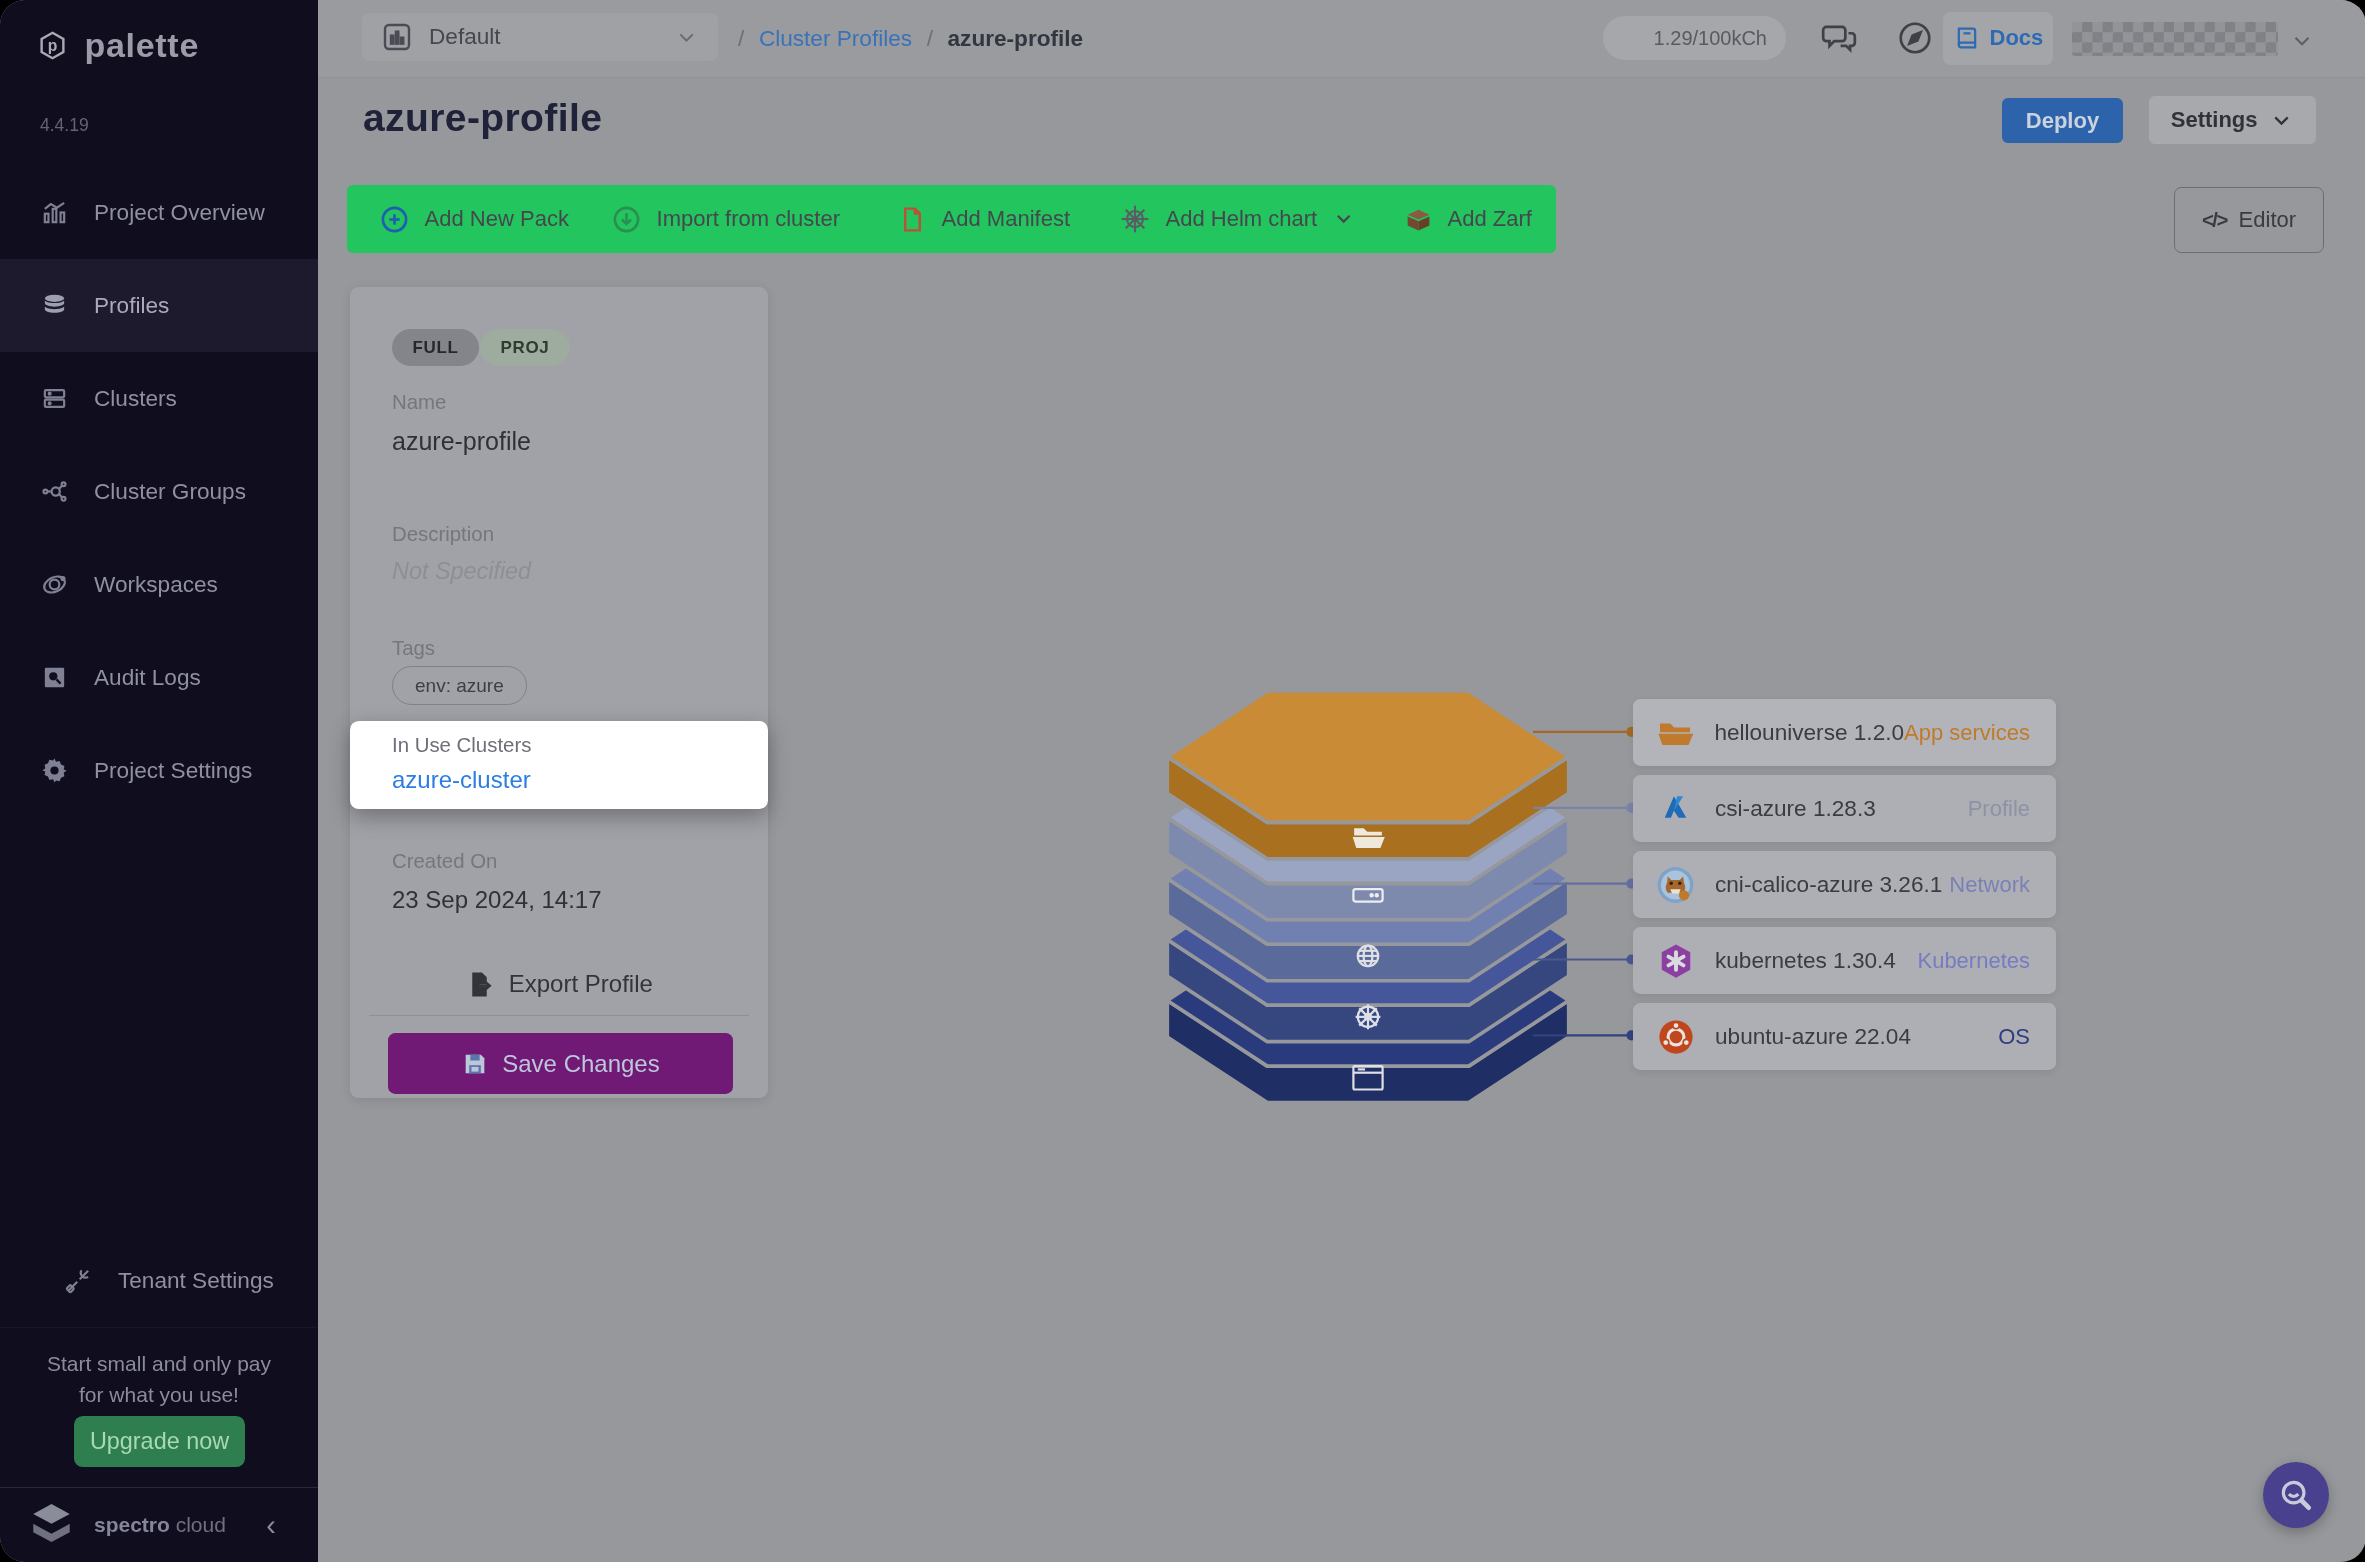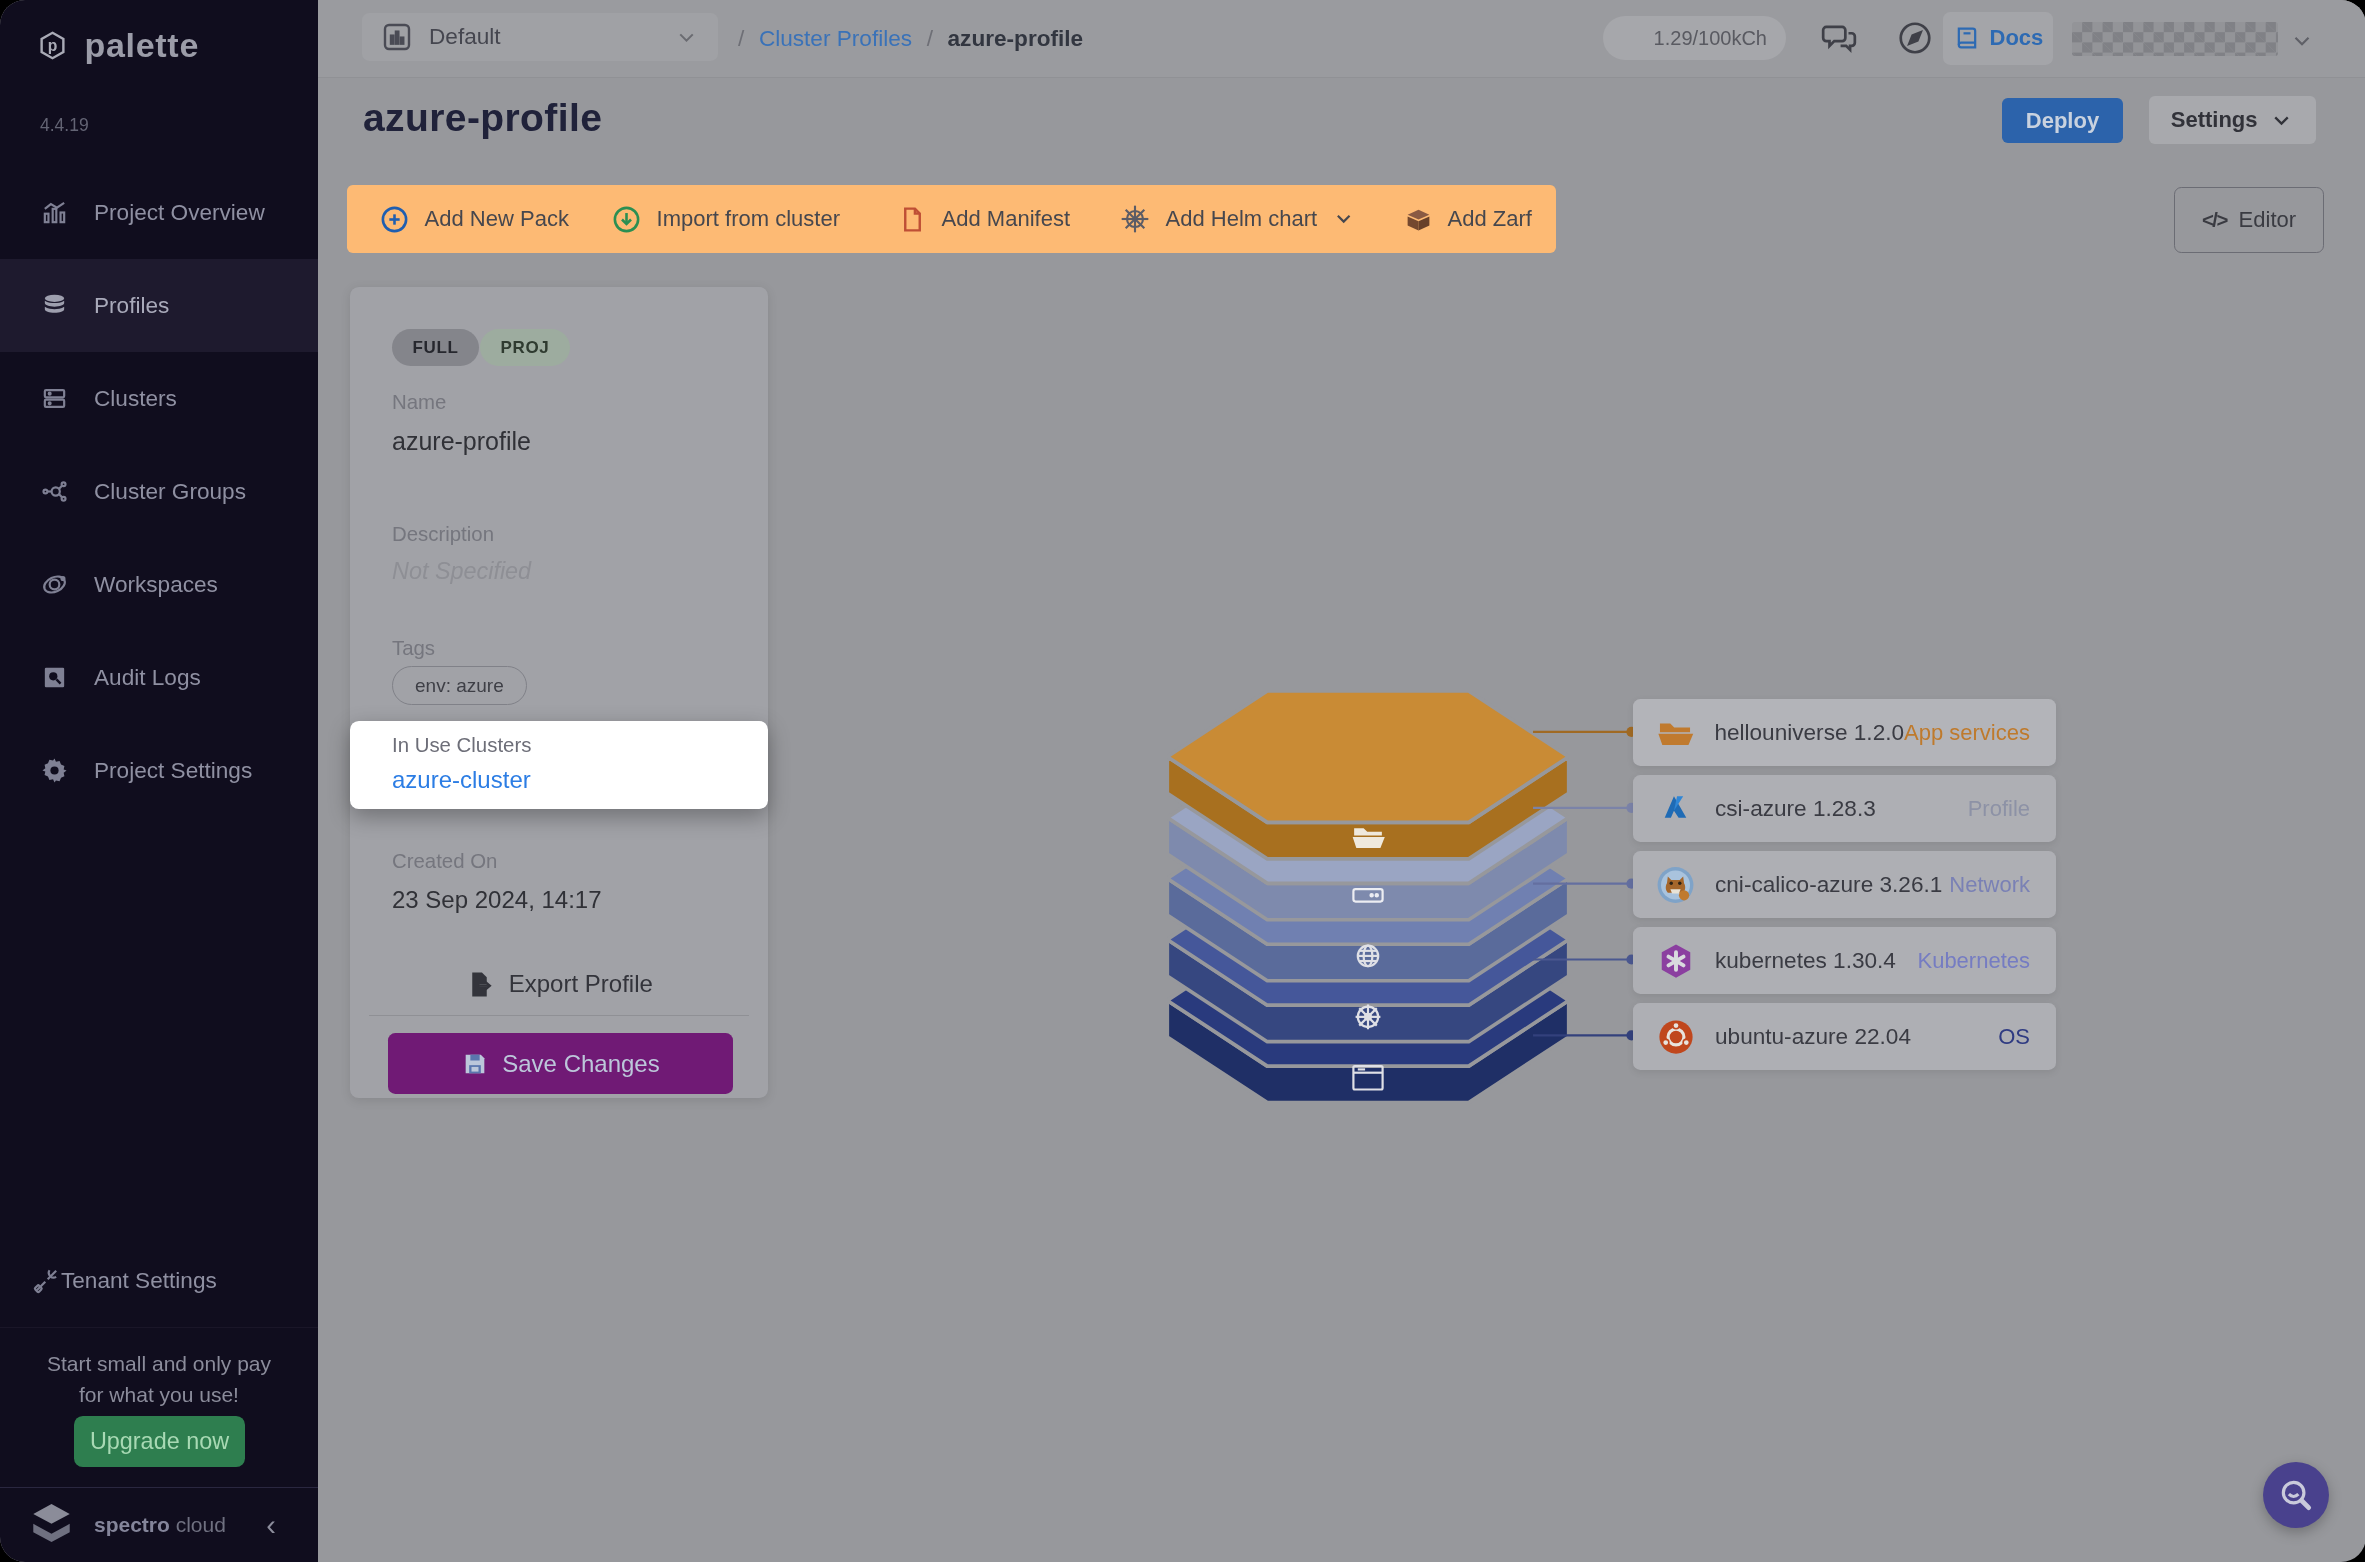--- a/index.html
+++ b/index.html
@@ -11,21 +11,21 @@
   .sidebar { position:absolute; left:0; top:0; width:318px; height:1562px; background:#100d1e; z-index:5; }
   .logo-row { position:absolute; left:38px; top:26px; display:flex; align-items:center; gap:17.5px; }
   .brand-text { color:#9b9ca8; font-size:34px; font-weight:700; letter-spacing:0.7px; }
   .app-version { position:absolute; left:40px; top:115px; color:#636474; font-size:17.5px; }
   .nav { position:absolute; left:0; top:166px; width:318px; }
   .nav-item { position:relative; height:93px; display:flex; align-items:center; gap:25px; padding-left:40px; cursor:pointer; }
   .nav-item.active { background:#1e1a2e; }
   .nav-item .nv-label { color:#8f90a2; font-size:22.6px; white-space:nowrap; }
   .nav-item.active .nv-label { color:#a9aaba; }
   .nav-icon { width:29px; height:29px; flex:0 0 29px; }
-  .tenant-item { position:absolute; left:0; top:1234px; width:318px; height:93px; display:flex; align-items:center; padding-left:32px; cursor:pointer; }
+  .tenant-item { position:absolute; left:0; top:1234px; width:318px; height:93px; display:flex; align-items:center; gap:25px; padding-left:64px; cursor:pointer; }
   .tenant-item .nv-label { color:#8f90a2; font-size:22.6px; }
   .promo { position:absolute; left:0; top:1327px; width:318px; border-top:0.7px solid #1a1628; padding-top:20.4px; text-align:center; }
   .promo-line { color:#8b8c9b; font-size:21px; line-height:31px; }
   .upgrade-btn { position:absolute; left:74px; top:1416px; width:171px; height:51px; background:#2e7e4f; border:none; border-radius:8.8px; color:#a8d9b4; font-size:23.4px; font-family:inherit; cursor:pointer; }
   .side-footer { position:absolute; left:0; top:1487px; width:318px; height:75px; border-top:0.7px solid #2a2740; display:flex; align-items:center; }
   .sc-name { margin-left:16px; font-size:21px; color:#7c7d8c; }
   .sc-name .b1 { font-weight:700; color:#84859а; }
   .sc-name .b1 { font-weight:700; color:#84859a; }
   .sc-name .b2 { font-weight:400; color:#6f7080; }
   .collapse-chevron { position:absolute; right:42px; color:#8c8d9c; font-size:29px; cursor:pointer; line-height:1; }
@@ -54,21 +54,21 @@
   .page-title { position:absolute; left:363px; top:96px; font-size:39px; font-weight:700; color:#20223a; letter-spacing:0.4px; }
   .spotlight { background:#ffffff; border-radius:11.7px; box-shadow:0 7.3px 22px rgba(0,0,0,0.30); z-index:6; }
   .version-spot { position:absolute; left:626px; top:82px; width:270px; height:77px; }
   .version-select { position:absolute; left:21px; top:15.3px; width:228px; height:47px; border:1.5px solid #d5d5da; border-radius:4.4px; background:#fff; display:flex; align-items:center; padding:0 16px 0 19px; cursor:pointer; }
   .version-select .vv { font-size:22px; color:#16182c; }
   .version-select .vs-chev { margin-left:auto; }
   .deploy-btn { position:absolute; left:2002px; top:98px; width:121px; height:45px; background:#2c63ab; border:none; border-radius:5.8px; color:#c9d2df; font-size:22px; font-weight:600; font-family:inherit; cursor:pointer; }
   .settings-btn { position:absolute; left:2149px; top:96px; width:167px; height:48px; background:#a8a9ad; border:none; border-radius:5.8px; color:#313239; font-size:22px; font-weight:600; font-family:inherit; cursor:pointer; display:flex; align-items:center; justify-content:center; gap:11.7px; }
 
   
-  .toolbar { position:absolute; left:347px; top:185px; width:1209px; height:68px; background:#fdba74; border-radius:5.8px; }
+  .toolbar { position:absolute; left:347px; top:185px; width:1209px; height:68px; background:#22c55e; border-radius:5.8px; }
   .tool-item { position:absolute; top:0; height:68px; display:flex; align-items:center; gap:14.6px; cursor:pointer; }
   .tool-item span { color:#46474e; font-size:22px; white-space:nowrap; }
   .editor-btn { position:absolute; left:2174px; top:187px; width:150px; height:66px; background:transparent; border:1.5px solid #6b6c74; border-radius:7.3px; color:#3a3b42; font-size:22px; font-family:inherit; display:flex; align-items:center; justify-content:center; gap:11.7px; cursor:pointer; }
   .editor-btn .code-glyph { font-size:20.4px; font-weight:700; letter-spacing:-1.5px; }
 
   
   .card { position:absolute; left:350px; top:287px; width:418px; height:811px; background:#a1a2a7; border-radius:8.8px; box-shadow:0 2.9px 10.2px rgba(0,0,0,0.10); }
   .badges { position:absolute; left:42px; top:42px; display:flex; gap:1px; }
   .badge { height:37px; border-radius:729px; display:flex; align-items:center; padding:0 20.4px; font-size:17px; font-weight:700; letter-spacing:0.7px; }
   .badge-full { background:#84858b; color:#26272e; }

